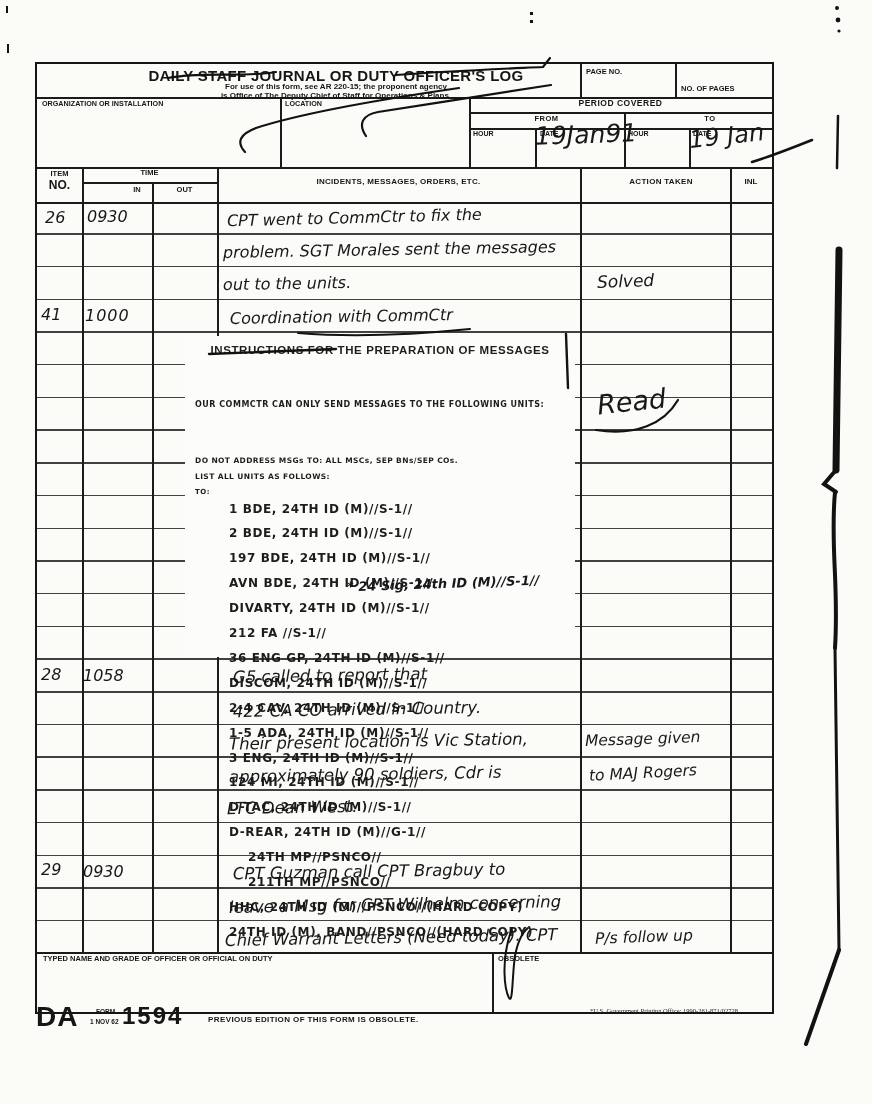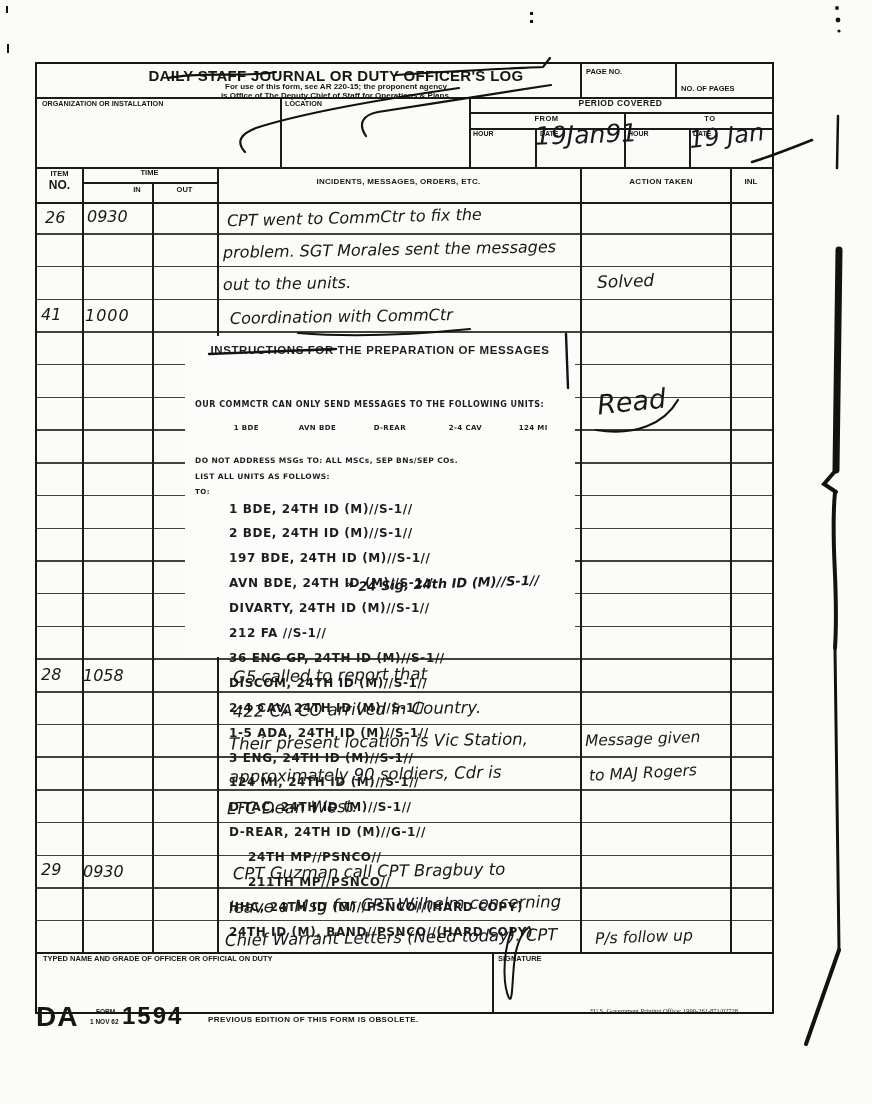--- a/index.html
+++ b/index.html
@@ -89,23 +89,20 @@
 
     <div class="hw" style="left:4px;top:243px;font-size:16px;">41</div>
     <div class="hw" style="left:48px;top:244px;font-size:16px;letter-spacing:1px;">1000</div>
     <div class="hw" style="left:193px;top:245px;font-size:16px;transform:rotate(-1deg);">Coordination with CommCtr</div>
     <div class="hw" style="left:560px;top:324px;font-size:27px;transform:rotate(-6deg);">Read</div>
 
     <div class="paper">
       <div class="tp ctr" style="left:14px;top:8px;width:362px;font-size:11.5px;letter-spacing:.6px;font-family:'Liberation Sans',sans-serif;">INSTRUCTIONS FOR THE PREPARATION OF MESSAGES</div>
       <div class="tp" style="left:10px;top:64px;font-size:8px;letter-spacing:.5px;">OUR COMMCTR CAN ONLY SEND MESSAGES TO THE FOLLOWING UNITS:</div>
 
-      <div class="tp" style="left:26px;top:80px;font-size:7px;letter-spacing:.4px;">
-        <span style="display:inline-block;width:65px;">1 BDE</span><span style="display:inline-block;width:75px;">AVN BDE</span><span style="display:inline-block;width:75px;">D-REAR</span><span style="display:inline-block;width:70px;">2-4 CAV</span><span style="display:inline-block;width:60px;">124 MI</span>
-      </div>
 
       <div class="tp" style="left:10px;top:121px;font-size:7.5px;letter-spacing:.4px;">DO NOT ADDRESS MSGs TO: ALL MSCs, SEP BNs/SEP COs.</div>
       <div class="tp" style="left:10px;top:137px;font-size:7.5px;letter-spacing:.4px;">LIST ALL UNITS AS FOLLOWS:</div>
       <div class="tp" style="left:10px;top:152px;font-size:7px;letter-spacing:.5px;">TO:</div>
       <div class="tp" style="left:44px;top:152px;font-size:12px;letter-spacing:.6px;line-height:8.3px;">
         <div>1 BDE, 24TH ID (M)//S-1//</div>
         <div>2 BDE, 24TH ID (M)//S-1//</div>
         <div>197 BDE, 24TH ID (M)//S-1//</div>
         <div>AVN BDE, 24TH ID (M)//S-1//</div>
         <div>DIVARTY, 24TH ID (M)//S-1//</div>
@@ -140,21 +137,21 @@
     <div class="hw" style="left:4px;top:798px;font-size:16px;">29</div>
     <div class="hw" style="left:46px;top:800px;font-size:16px;">0930</div>
     <div class="hw" style="left:196px;top:800px;font-size:16.5px;transform:rotate(-1deg);">CPT Guzman call CPT Bragbuy to</div>
     <div class="hw" style="left:192px;top:833px;font-size:16.5px;transform:rotate(-1deg);">leave a Msg for CPT Wilhelm concerning</div>
     <div class="hw" style="left:188px;top:866px;font-size:16.5px;transform:rotate(-1deg);">Chief Warrant Letters (Need today). CPT</div>
     <div class="hw" style="left:558px;top:866px;font-size:15.5px;transform:rotate(-2deg);">P/s follow up</div>
 
     <div class="ln" style="left:0;top:888px;width:735px;height:2px;"></div>
     <div class="ln" style="left:455px;top:888px;width:2px;height:60px;"></div>
     <div class="lbl" style="left:6px;top:891px;font-size:7.5px;">TYPED NAME AND GRADE OF OFFICER OR OFFICIAL ON DUTY</div>
-    <div class="lbl" style="left:461px;top:891px;font-size:7.5px;">SIGNATURE</div>
+    <div class="lbl" style="left:461px;top:891px;font-size:7.5px;">OBSOLETE</div>
   </div>
 
   <div class="lbl" style="left:36px;top:1002px;font-size:28px;letter-spacing:1px;">DA</div>
   <div class="lbl" style="left:96px;top:1008px;font-size:6.5px;">FORM</div>
   <div class="lbl" style="left:90px;top:1018px;font-size:6.5px;">1 NOV 62</div>
   <div class="lbl" style="left:122px;top:1003px;font-size:24px;letter-spacing:2px;">1594</div>
   <div class="lbl" style="left:208px;top:1016px;font-size:8px;letter-spacing:.4px;">PREVIOUS EDITION OF THIS FORM IS OBSOLETE.</div>
   <div class="lbl" style="left:590px;top:1007px;font-size:6.5px;font-weight:normal;font-family:'Liberation Serif',serif;">*U.S. Government Printing Office: 1990-261-871/02728</div>
 
   <svg class="overlay" width="872" height="1104" viewBox="0 0 872 1104">

